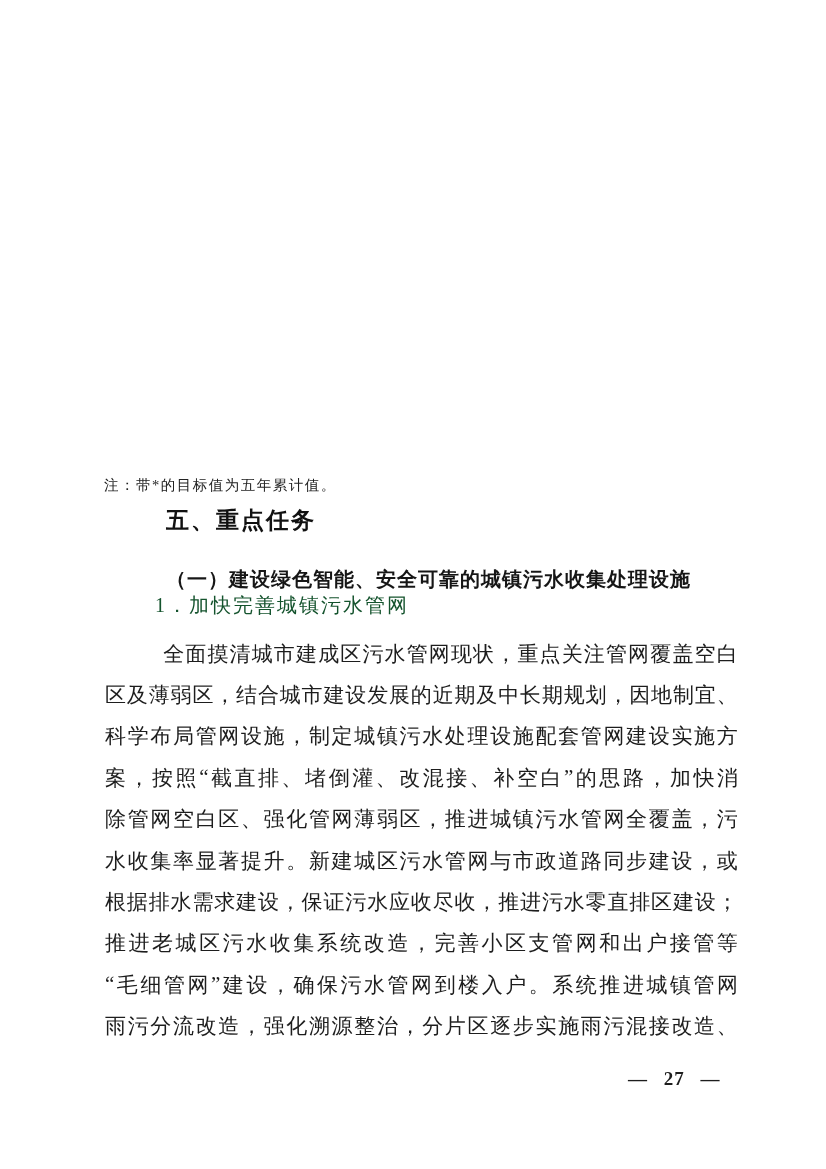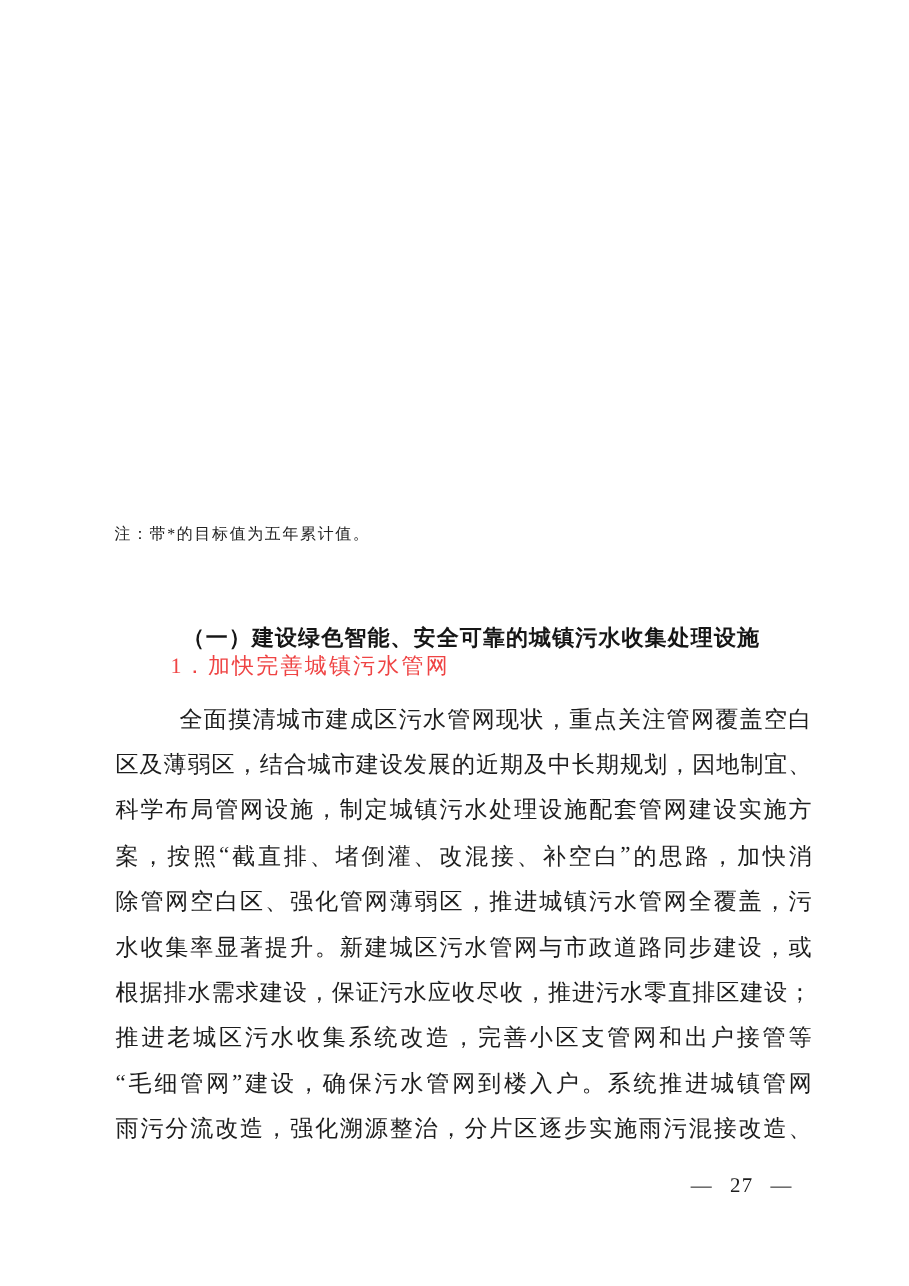--- a/index.html
+++ b/index.html
@@ -27,39 +27,39 @@
     position:absolute;left:166px;top:505px;margin:0;
     font-family:"Liberation Sans","DejaVu Sans",sans-serif;
     font-weight:bold;font-size:23px;letter-spacing:2px;color:#111;
   }
   .subsec{
     position:absolute;left:150px;top:550px;margin:16px;
     font-size:20px;font-weight:bold;letter-spacing:1px;color:#161616;
   }
   .item{
     position:absolute;left:155px;top:592px;
-    font-size:20px;letter-spacing:2px;color:#ef4444;
+    font-size:20px;letter-spacing:2px;color:#14532d;
   }
 
   
   .para{
     position:absolute;left:105px;top:633px;width:633px;
     font-size:21px;color:#1d1d1d;
   }
   .para .line{
     height:41.4px;display:flex;align-items:center;
     justify-content:space-between;white-space:nowrap;
   }
   .para .line span{flex:0 0 auto;}
   .para .indent{width:57px;flex:0 0 57px;}
 
   
   .footer{
     position:absolute;left:628px;top:1068px;font-size:19px;
-    letter-spacing:1px;word-spacing:10px;color:#1d1d1d;
+    letter-spacing:1px;word-spacing:10px;color:#1d1d1d;font-weight:bold;
   }
 </style>
 </head>
 <body>
 
 <div class="page">
 
   <table class="indicators">
     <colgroup>
       <col style="width:34px">
@@ -67,20 +67,21 @@
       <col style="width:202px">
       <col style="width:98px">
       <col style="width:87px">
       <col style="width:127px">
     </colgroup>
     <tbody id="table-body"></tbody>
   </table>
 
   <div class="note">注：带*的目标值为五年累计值。</div>
 
+  <h2 class="sec">五、重点任务</h2>
 
   <h3 class="subsec">（一）建设绿色智能、安全可靠的城镇污水收集处理设施</h3>
 
   <div class="item">1．加快完善城镇污水管网</div>
 
   <div class="para" id="paragraph">
       <div class="line">
         <span class="indent"></span>
         <span>全</span>
         <span>面</span>

